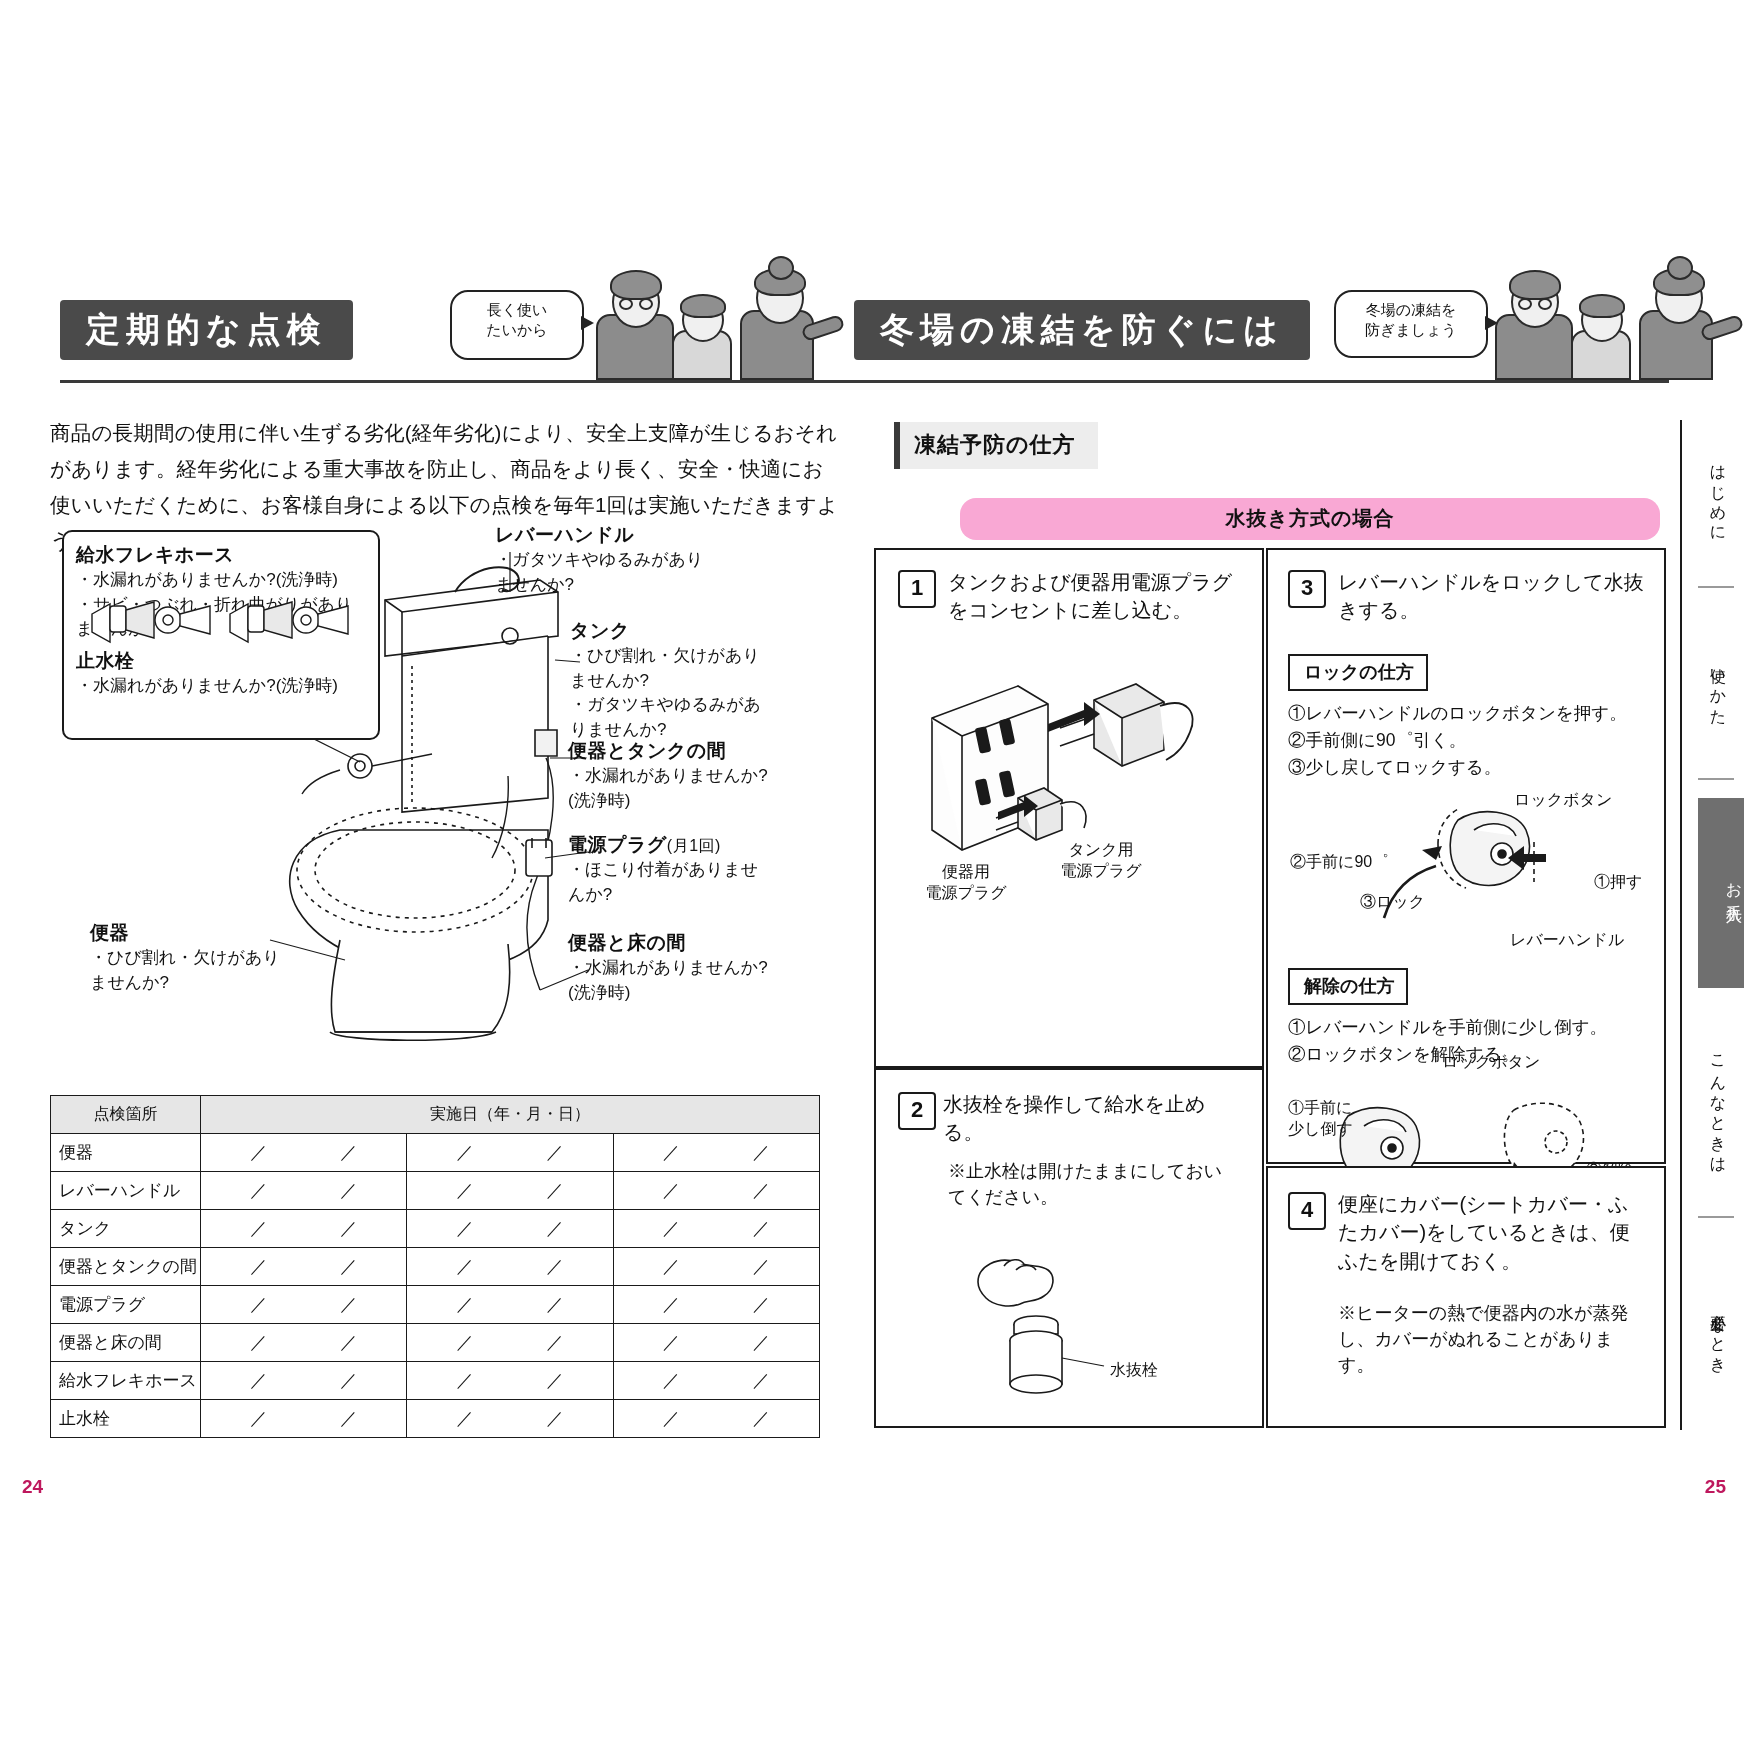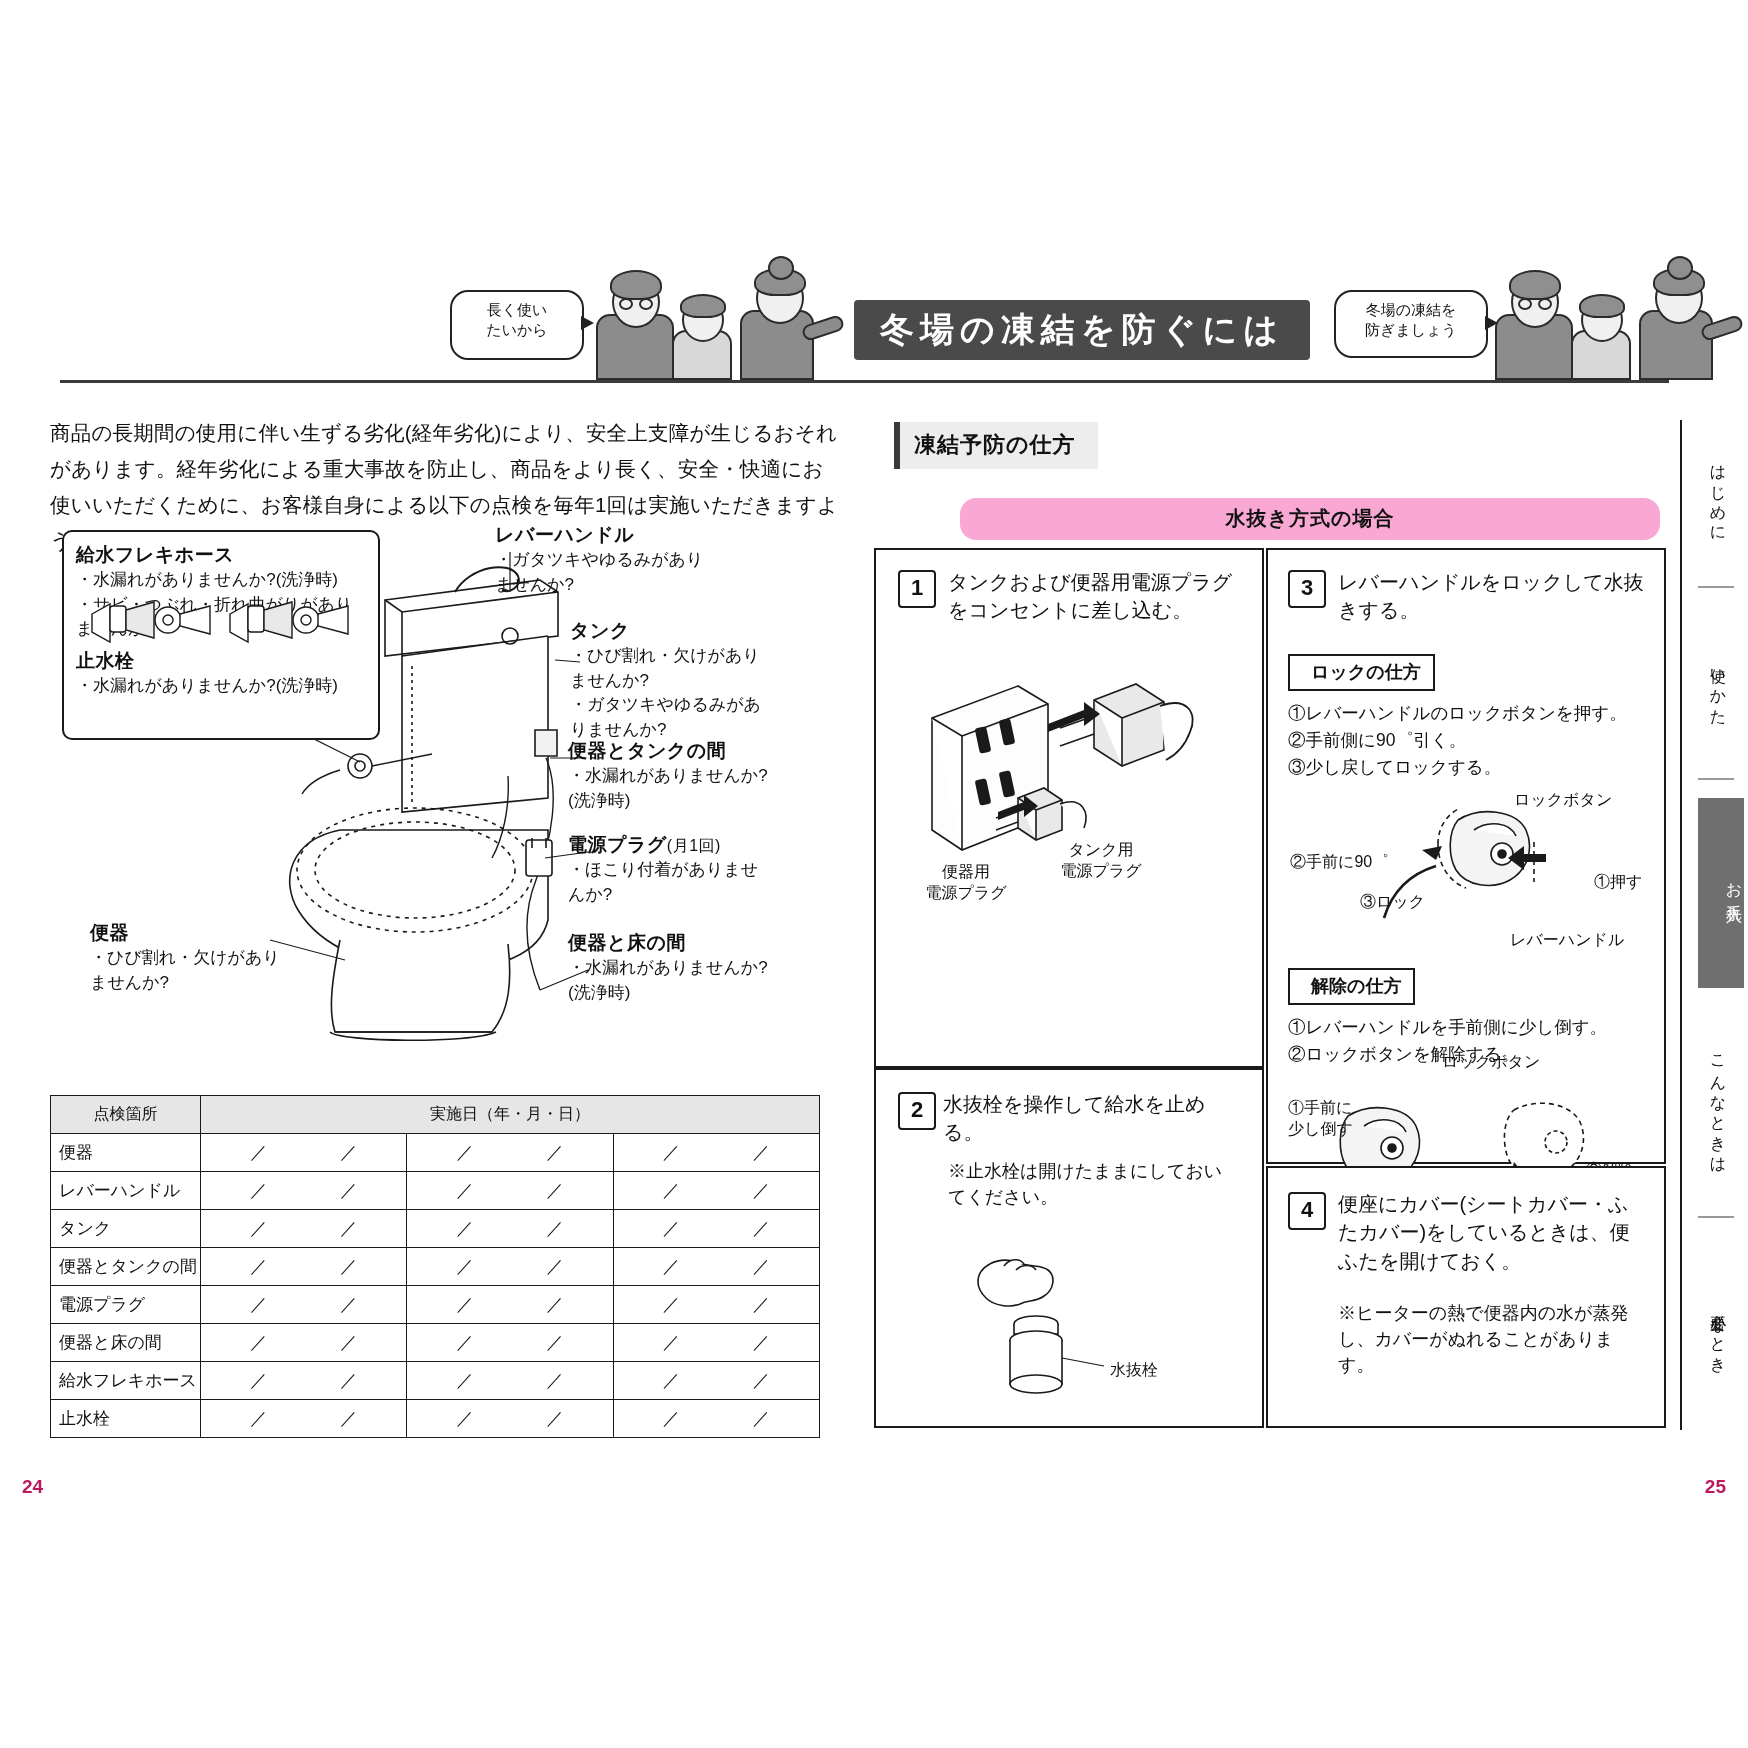--- a/index.html
+++ b/index.html
@@ -224,21 +224,21 @@
   .note-text {
     position: absolute;
     font-size: 18px;
     line-height: 1.45;
   }
   .mini-head {
     position: absolute;
     border: 2px solid #1a1a1a;
     font-size: 18px;
     font-weight: bold;
-    padding: 4px 12px 5px 21px;
+    padding: 4px 12px 5px 14px;
     background: #fff;
   }
   .list-text {
     position: absolute;
     font-size: 17.5px;
     line-height: 1.5;
   }
   .small-lbl {
     position: absolute;
     font-size: 16px;
@@ -274,20 +274,21 @@
     background: #1a1a1a;
   }
 </style>
 </head>
 <body>
 
 <div class="page">
 
   <div id="left-page">
 
+    <div class="section-title" style="left:60px; top:300px;">定期的な点検</div>
     <div class="title-rule" style="left:60px; top:380px; width:810px;"></div>
 
     <div class="speech" style="left:450px; top:290px; width:110px; height:50px;">
       <span style="display:block; font-size:15px; line-height:1.3;">長く使い</span>
       <span style="display:block; font-size:15px; line-height:1.3;">たいから</span>
     </div>
 
     <div class="people" style="left:590px; top:262px; width:250px; height:118px;">
 
       <div class="person" style="left:0px; bottom:0; width:86px; height:118px;">

